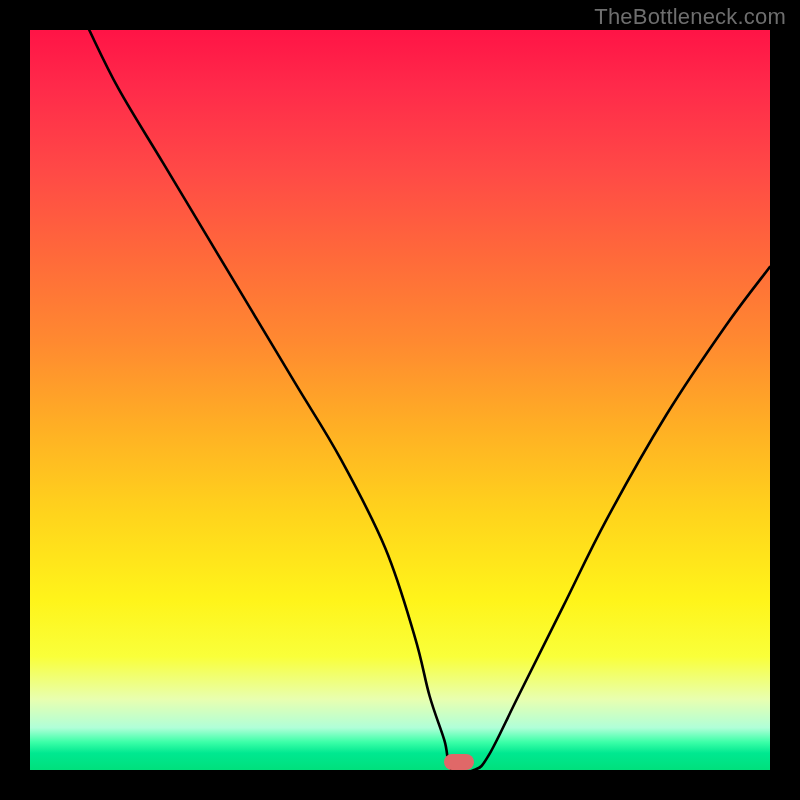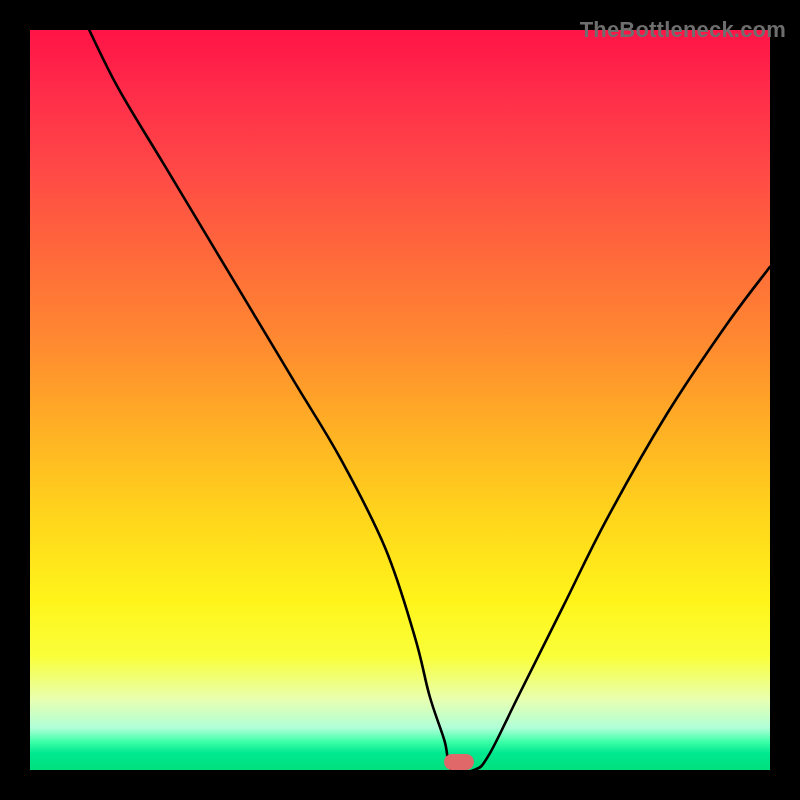--- a/index.html
+++ b/index.html
@@ -15,25 +15,24 @@
     position: relative;
     width: 800px;
     height: 800px;
     background: #000;
   }
   .watermark {
     position: absolute;
     top: 4px;
     right: 14px;
     font-size: 22px;
-    font-weight: 700;
+    font-weight: 400;
     color: #6e6e6e;
     letter-spacing: 0.2px;
     z-index: 4;
-    margin-top: 13px;
   }
   .plot-area {
     position: absolute;
     left: 30px;
     top: 30px;
     width: 740px;
     height: 740px;
     overflow: hidden;
   }
   .gradient-layer {

